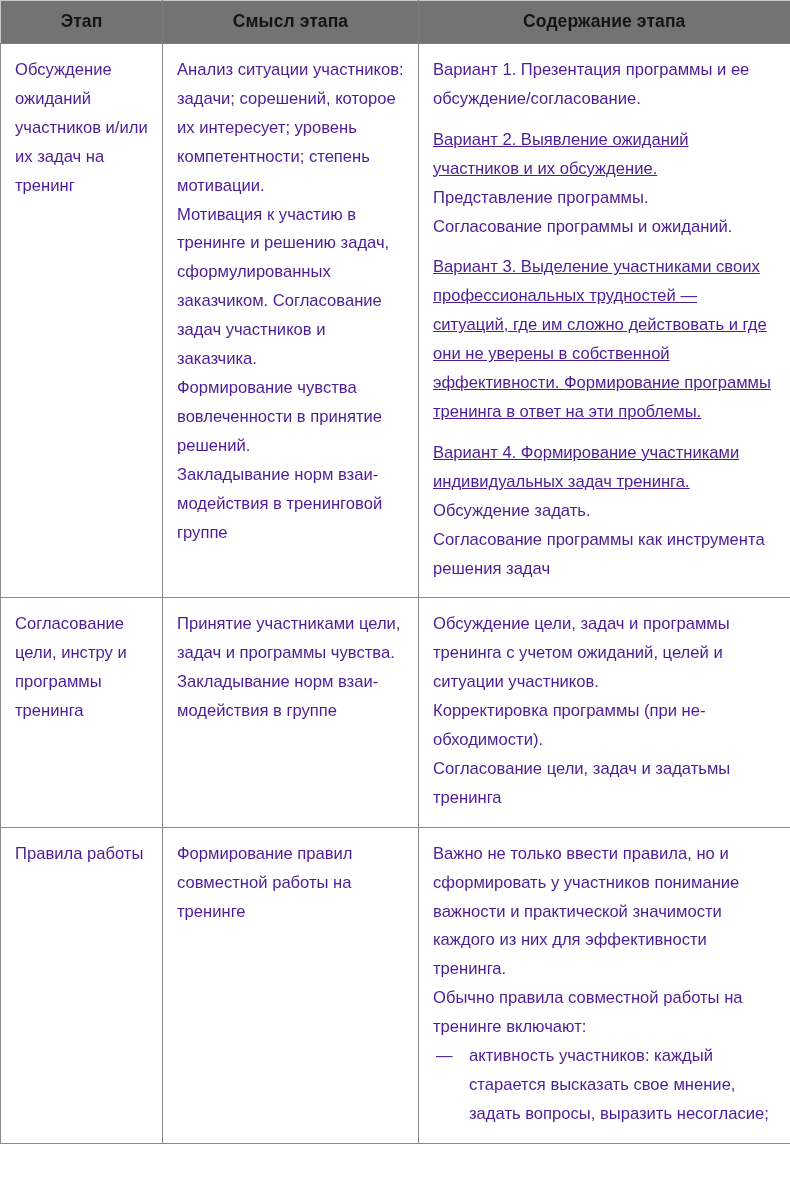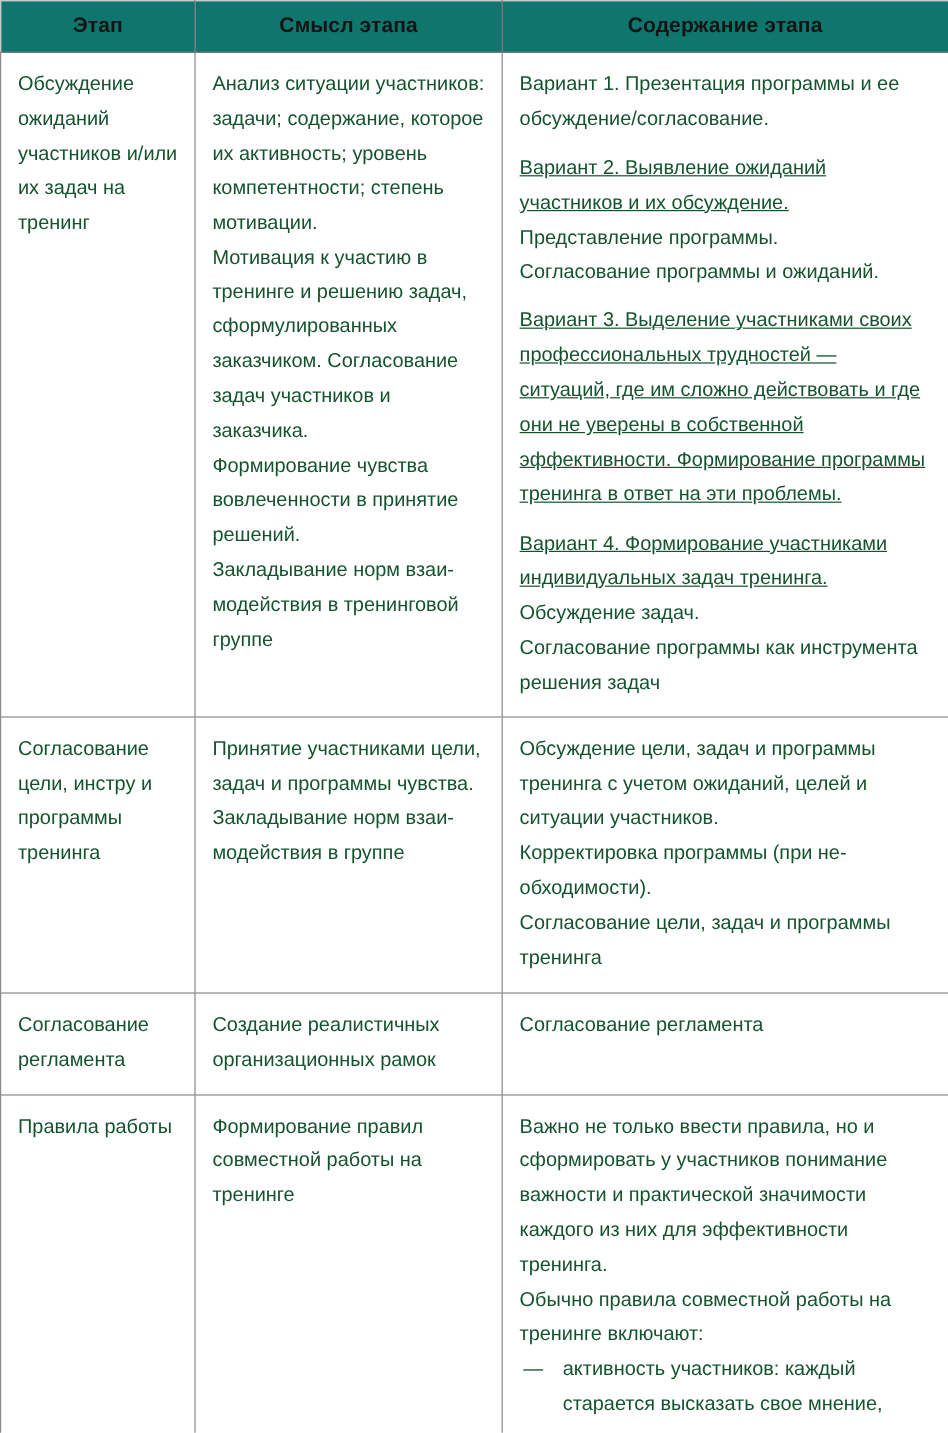--- a/index.html
+++ b/index.html
@@ -24,42 +24,42 @@
     width: 790px;
     border-collapse: collapse;
     table-layout: fixed;
   }
 
   col.c1 { width: 162px; }
   col.c2 { width: 256px; }
   col.c3 { width: 372px; }
 
   thead th {
-    background: #0f766e;
+    background: #737373;
     font-size: 17.5px;
     font-weight: bold;
     text-align: center;
     padding: 10px 6px 11px 6px;
     border: 1px solid #7a7a7a;
     border-top: 1px solid #c9c9c9;
     letter-spacing: 0.1px;
     color: #141414;
     vertical-align: middle;
     height: 21px;
   }
   thead th.h1 { border-left: 1px solid #c9c9c9; }
   thead th.h3 { border-right: 2px solid #f97316; }
 
   tbody td {
     border: 1px solid #8a8a8a;
     vertical-align: top;
     padding: 12px 14px 14px 14px;
     font-size: 16.6px;
     line-height: 28.9px;
-    color: #14532d;
+    color: #4c1d95;
   }
 
   tbody td.col-narrow {
     padding-right: 8px;
   }
 
   .para {
     margin: 0;
   }
   .para + .para {
@@ -108,63 +108,52 @@
         <th class="h3">Содержание этапа</th>
       </tr>
     </thead>
     <tbody>
 
       <tr>
         <td class="col-narrow">
           <p class="para">Обсуждение ожиданий участников и/или их задач на тренинг</p>
         </td>
         <td>
-          <p class="para">Анализ ситуации участников: задачи; со­держание, которое их активность; уровень компетентности; степень мотивации.</p>
+          <p class="para">Анализ ситуации участников: задачи; со­решений, которое их интересует; уровень компетентности; степень мотивации.</p>
           <p class="para">Мотивация к участию в тренинге и решению задач, сформулирован­ных заказчиком. Согласо­вание задач участников и заказчика.</p>
           <p class="para">Формирование чувства вовлеченности в приня­тие решений.</p>
           <p class="para">Закладывание норм взаи­модействия в тренинго­вой группе</p>
         </td>
         <td>
           <p class="para">Вариант 1. Презентация программы и ее обсуждение/согласование.</p>
           <p class="para gap">Вариант 2. Выявление ожиданий участников и их обсуждение.</p>
           <p class="para">Представление программы.</p>
           <p class="para">Согласование программы и ожиданий.</p>
           <p class="para gap">Вариант 3. Выделение участниками своих профессиональных труд­ностей — ситуаций, где им сложно действовать и где они не уверены в собственной эффективности. Фор­мирование программы тренинга в от­вет на эти проблемы.</p>
           <p class="para gap">Вариант 4. Формирование участника­ми индивидуальных задач тренинга.</p>
-          <p class="para">Обсуждение задач.</p>
+          <p class="para">Обсуждение задать.</p>
           <p class="para">Согласование программы как инстру­мента решения задач</p>
         </td>
       </tr>
 
       <tr>
         <td class="col-narrow">
           <p class="para">Согласование цели, инстру и программы тренинга</p>
         </td>
         <td>
           <p class="para">Принятие участниками цели, задач и программы чувства.</p>
           <p class="para">Закладывание норм взаи­модействия в группе</p>
         </td>
         <td>
           <p class="para">Обсуждение цели, задач и програм­мы тренинга с учетом ожиданий, це­лей и ситуации участников.</p>
           <p class="para">Корректировка программы (при не­обходимости).</p>
-          <p class="para">Согласование цели, задач и програм­мы тренинга</p>
+          <p class="para">Согласование цели, задач и задать­мы тренинга</p>
         </td>
       </tr>
 
-      <tr>
-        <td class="col-narrow">
-          <p class="para">Согласование регламента</p>
-        </td>
-        <td>
-          <p class="para">Создание реалистичных организационных рамок</p>
-        </td>
-        <td>
-          <p class="para">Согласование регламента</p>
-        </td>
-      </tr>
 
       <tr>
         <td class="col-narrow">
           <p class="para">Правила работы</p>
         </td>
         <td>
           <p class="para">Формирование правил совместной работы на тренинге</p>
         </td>
         <td>
           <p class="para">Важно не только ввести правила, но и сформировать у участников по­нимание важности и практической значимости каждого из них для эф­фективности тренинга.</p>

